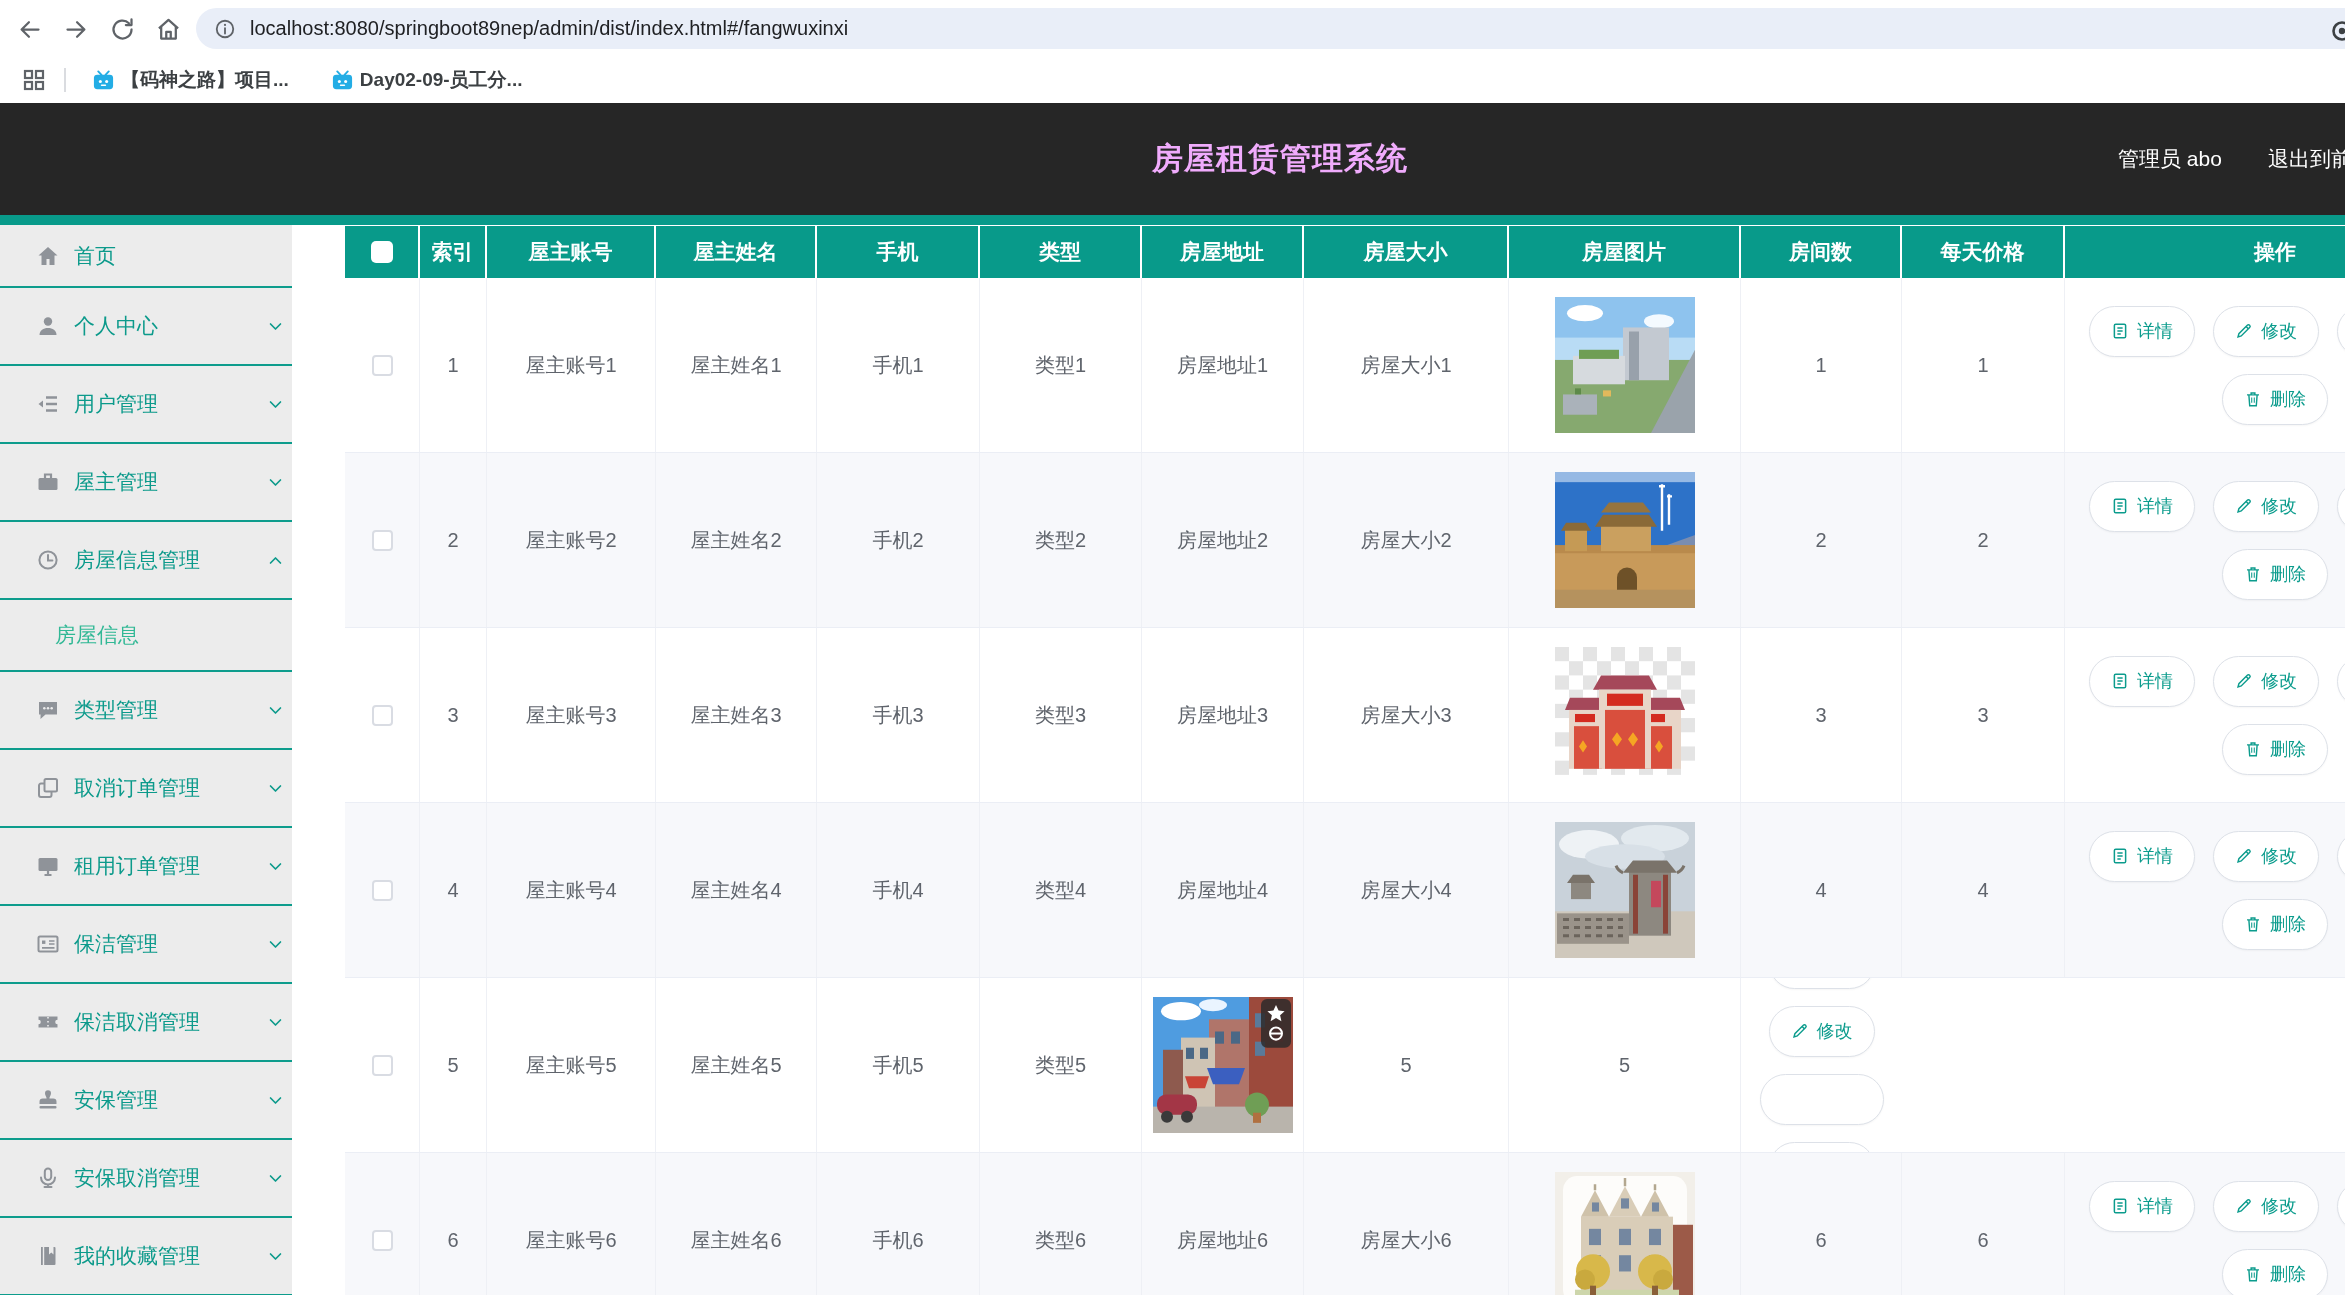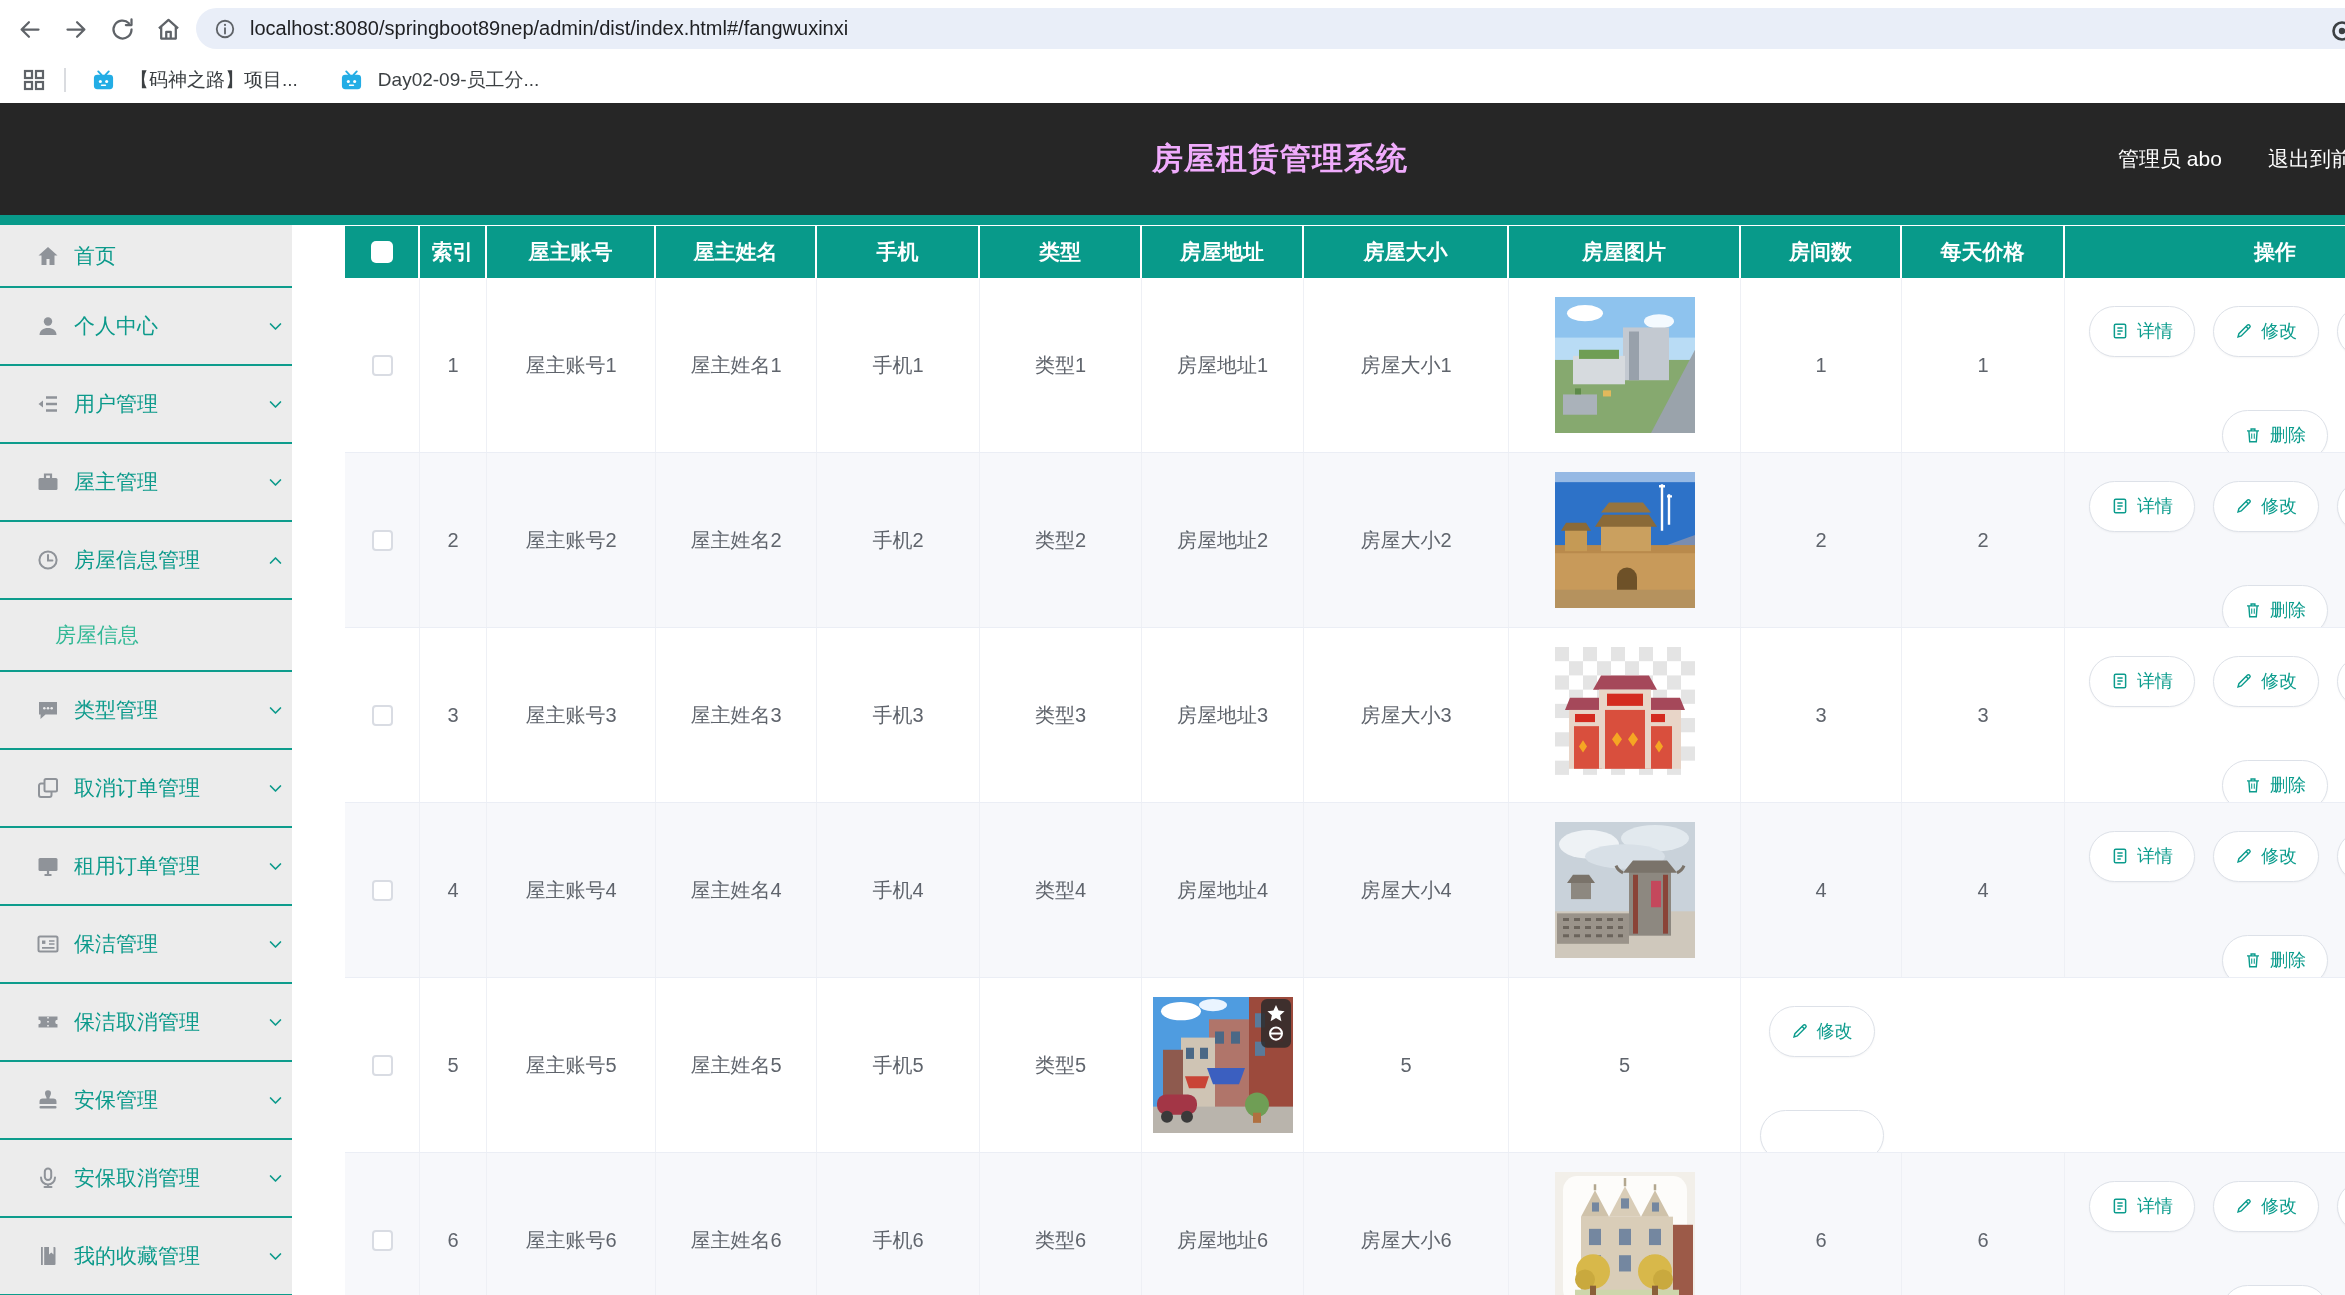--- a/index.html
+++ b/index.html
@@ -15,21 +15,21 @@
   .urlbar .info { width:22px; height:22px; color:#5f6368; flex:0 0 auto; }
   .url-text { margin-left:14px; font-size:20px; color:#202124; white-space:nowrap; }
   .url-right { position:absolute; left:2330px; top:19px; width:24px; height:24px; color:#3c4043; }
 
   .bookmarks { position:absolute; left:0; top:57px; width:2345px; height:46px; background:#fff; display:flex; align-items:center; }
   .grid-ic { margin-left:22px; width:24px; height:24px; color:#5f6368; }
   .bm-sep { width:2px; height:24px; background:#dadce0; margin-left:18px; }
   .bm { display:flex; align-items:center; margin-left:26px; cursor:pointer; }
   .bm + .bm { margin-left:42px; }
   .bm-ic { width:23px; height:23px; flex:0 0 auto; }
-  .bm-label { margin-left:15px; font-size:19px; color:#3c4043; white-space:nowrap; }
+  .bm-label { margin-left:6px; font-size:19px; color:#3c4043; white-space:nowrap;font-weight:bold; }
 
   
   .appheader { position:absolute; left:0; top:103px; width:2345px; height:112px; background:#262626; }
   .apptitle { position:absolute; left:1280px; top:50%; transform:translate(-50%,-50%); color:#f0abfc; font-size:31px; font-weight:bold; letter-spacing:1px; white-space:nowrap; }
   .hdr-user { position:absolute; left:2118px; top:50%; transform:translateY(-50%); color:#fff; font-size:21px; white-space:nowrap; }
   .hdr-logout { position:absolute; left:2268px; top:50%; transform:translateY(-50%); color:#fff; font-size:21px; white-space:nowrap; cursor:pointer; }
   .tealstrip { position:absolute; left:0; top:215px; width:2345px; height:10px; background:var(--accent); }
 
   
   :root { --accent:#089a8a; --side-text:#0c9a8b; --sub-text:#31b895; }
@@ -54,21 +54,21 @@
   .trow { height:175px; background:#fff; border-bottom:1px solid #ebeef5; }
   .trow.stripe { background:#f7f8fb; }
   .cell { display:flex; align-items:center; justify-content:center; font-size:20px; color:#5f646c; border-right:1px solid #eef0f5; white-space:nowrap; overflow:hidden; }
   .cell:last-child { border-right:none; }
   .row-check { width:21px; height:21px; background:#fff; border:2px solid #d9dce3; border-radius:4px; cursor:pointer; }
   .img-box { width:140px; height:136px; background:#fff; overflow:hidden; cursor:pointer; }
   .img-box svg { width:140px; height:136px; display:block; }
   .actions { flex-wrap:wrap; align-content:center; gap:17px 18px; padding:0 6px; }
   .btn { display:inline-flex; align-items:center; justify-content:center; gap:8px; height:51px; padding:0 21px;
     background:#fff; border:1px solid #dde1e8; border-radius:26px; color:#0c9c8d; font-size:18px;
-    box-shadow:0 1px 2px rgba(0,0,0,.04); cursor:pointer; white-space:nowrap;margin-top:36px; }
+    box-shadow:0 1px 2px rgba(0,0,0,.04); cursor:pointer; white-space:nowrap; }
   .btn svg { width:18px; height:18px; }
   .btn.partial { width:124px; justify-content:flex-start; padding:0 0 0 22px; }
 </style>
 </head>
 <body>
 
 <div class="stage">
 
   <div class="toolbar">
     <span class="nav-ic" style="left:14px">

